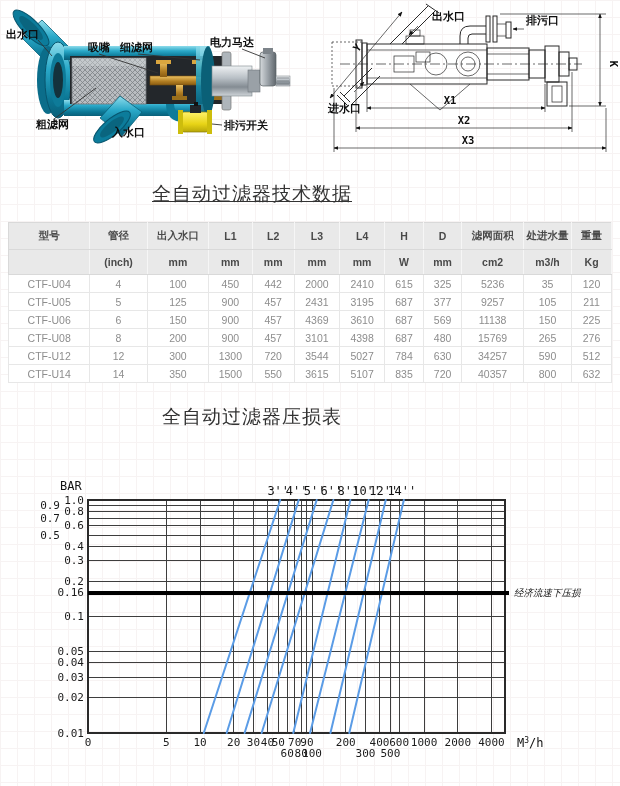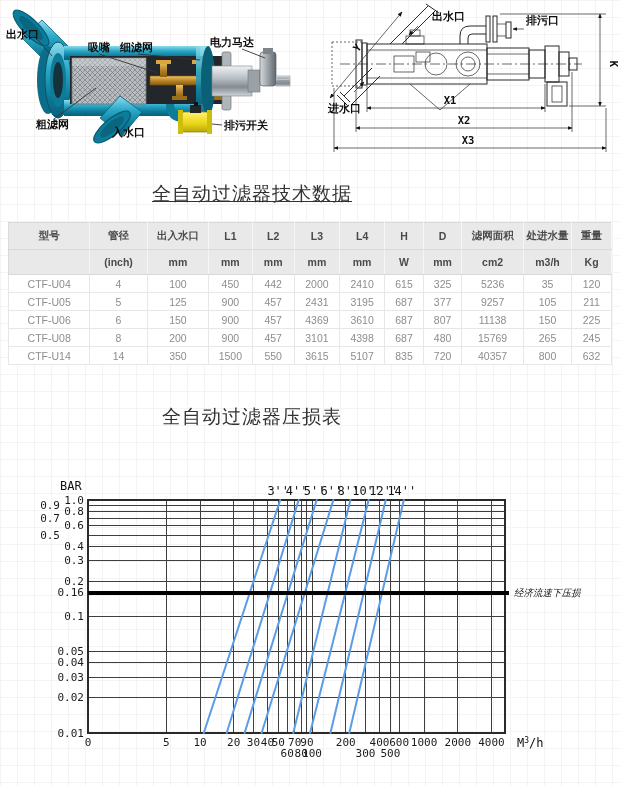--- a/index.html
+++ b/index.html
@@ -325,38 +325,52 @@
       </tr>
       <tr>
         <td>CTF-U06</td>
         <td>6</td>
         <td>150</td>
         <td>900</td>
         <td>457</td>
         <td>4369</td>
         <td>3610</td>
         <td>687</td>
-        <td>807</td>
+        <td>569</td>
         <td>11138</td>
         <td>150</td>
         <td>225</td>
       </tr>
       <tr>
         <td>CTF-U08</td>
         <td>8</td>
         <td>200</td>
         <td>900</td>
         <td>457</td>
         <td>3101</td>
         <td>4398</td>
         <td>687</td>
         <td>480</td>
         <td>15769</td>
         <td>265</td>
-        <td>245</td>
+        <td>276</td>
+      </tr>
+      <tr>
+        <td>CTF-U12</td>
+        <td>12</td>
+        <td>300</td>
+        <td>1300</td>
+        <td>720</td>
+        <td>3544</td>
+        <td>5027</td>
+        <td>784</td>
+        <td>630</td>
+        <td>34257</td>
+        <td>590</td>
+        <td>512</td>
       </tr>
       <tr>
         <td>CTF-U14</td>
         <td>14</td>
         <td>350</td>
         <td>1500</td>
         <td>550</td>
         <td>3615</td>
         <td>5107</td>
         <td>835</td>

